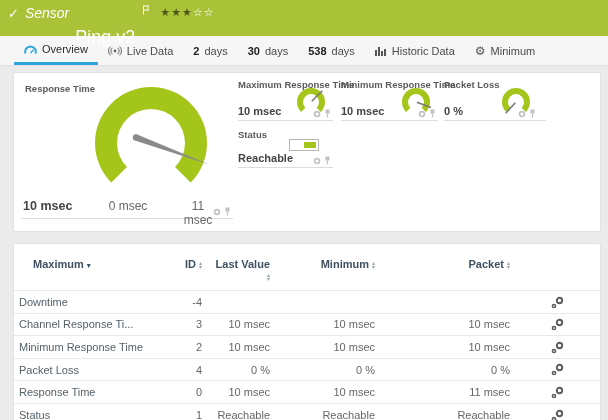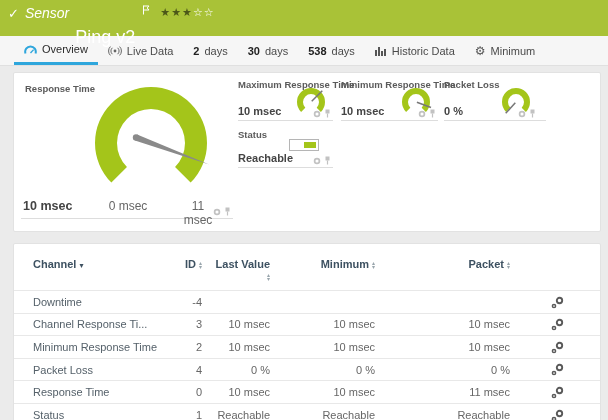--- a/index.html
+++ b/index.html
@@ -56,21 +56,21 @@
   .small-gauge{position:absolute;right:0;top:7px;}
   .toggle{position:absolute;right:14px;top:10px;width:30px;height:12px;border:1px solid #b5b5b5;background:#fff;}
   .toggle .knob{position:absolute;right:2px;top:2px;width:12px;height:6px;background:var(--status-on);}
 
   
   table{width:100%;border-collapse:collapse;table-layout:fixed;font-size:11px;}
   th{color:#3d5161;font-weight:bold;text-align:right;vertical-align:top;padding:14px 5px 8px 5px;}
   th.ch{text-align:left;padding-left:19px;}
   th .wrap{display:inline-block;text-align:center;}
   td{padding:4px 5px;border-top:1px solid #e8e8e8;color:#666;text-align:right;height:22px;}
-  td.ch{text-align:left;padding-left:19px;color:#55616a;white-space:nowrap;overflow:hidden;}
+  td.ch{text-align:left;padding-left:5px;color:#55616a;white-space:nowrap;overflow:hidden;}
   td.act{text-align:center;}
   .sort{display:inline-flex;flex-direction:column;vertical-align:middle;margin-left:3px;font-size:6px;line-height:4px;color:#9aa6ad;}
   .caret{font-size:8px;color:#3d5161;margin-left:3px;}
   svg{display:block;}
   .inline-svg{display:inline-block;vertical-align:middle;}
 </style>
 </head>
 <body>
 
 <div class="page">
@@ -263,21 +263,21 @@
         <colgroup>
           <col style="width:148px">
             <col style="width:45px">
             <col style="width:68px">
           <col style="width:105px">
             <col style="width:135px">
             <col style="width:85px">
         </colgroup>
         <thead>
           <tr>
-            <th class="ch"><span>Channel</span><span class="caret">▾</span></th>
+            <th class="ch"><span>Maximum</span><span class="caret">▾</span></th>
             <th><span>ID</span><span class="sort">
                   <i>▴</i>
                   <i>▾</i>
                 </span></th>
             <th><span class="wrap">Last Value</span><span class="sort">
                   <i>▴</i>
                   <i>▾</i>
                 </span></th>
             <th><span>Minimum</span><span class="sort">
                   <i>▴</i>

